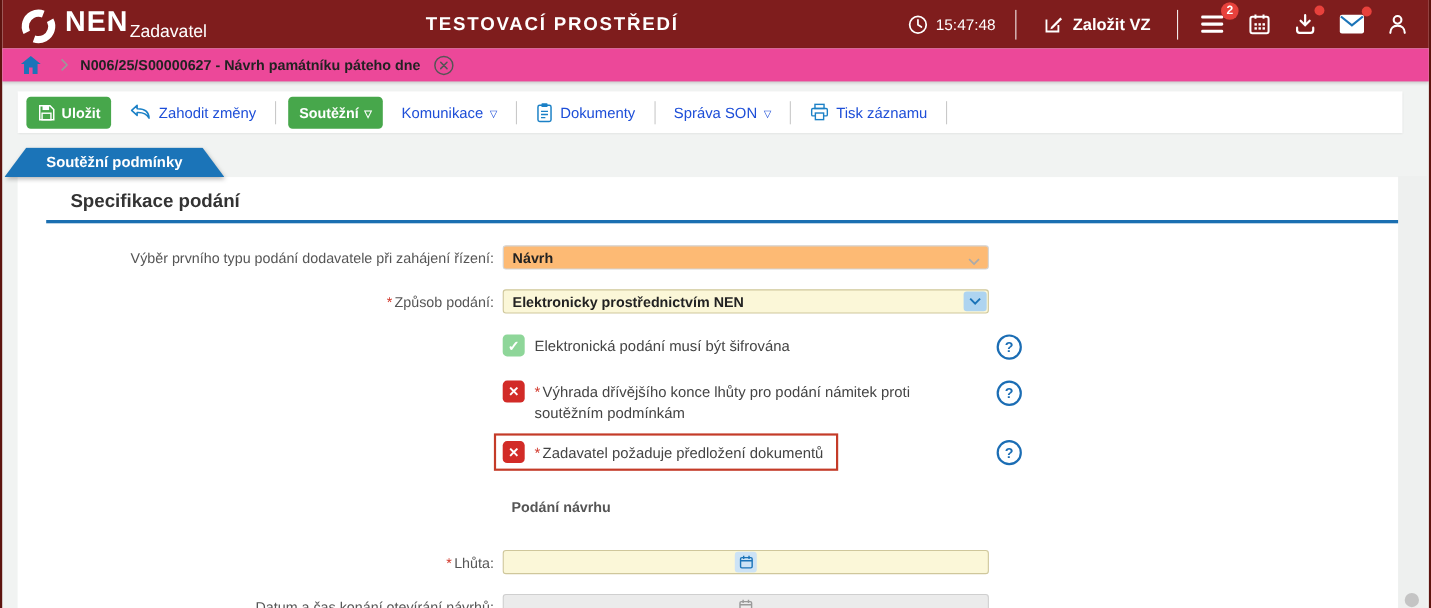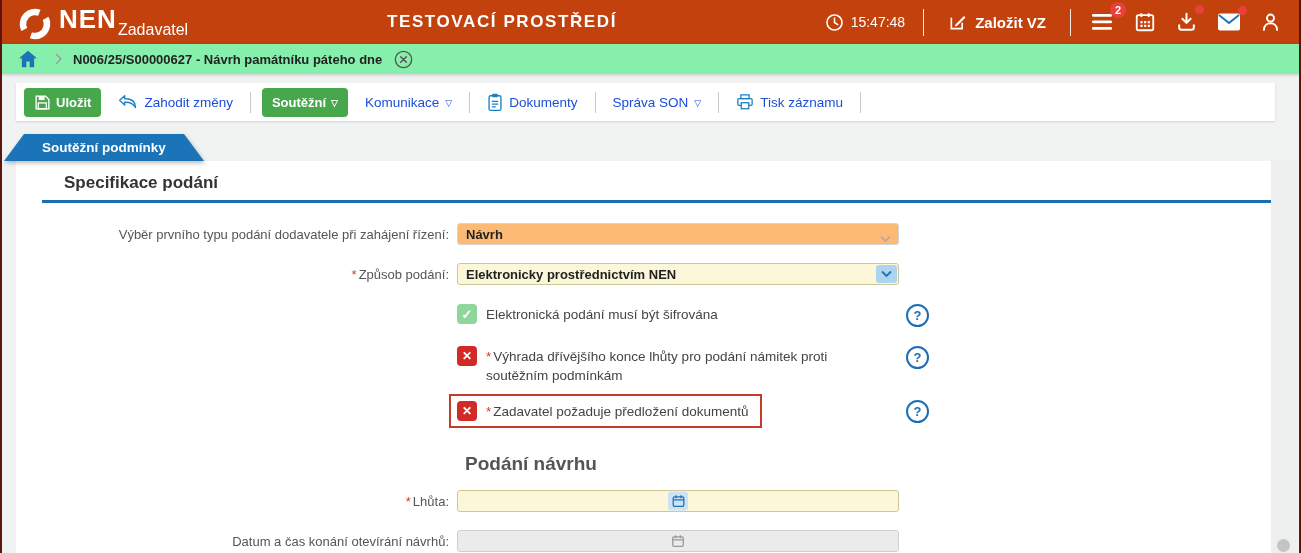--- a/index.html
+++ b/index.html
@@ -2,41 +2,41 @@
 <html><head>
 <meta charset="utf-8">
 <style>
   html,body{margin:0;padding:0;background:#fff;}
   body{font-family:"Liberation Sans",sans-serif;}
   .frame{position:relative;width:1301px;height:553px;box-sizing:border-box;
     border-left:2px solid #5d140f;border-right:2px solid #5d140f;
     background:#f1f3f2;overflow:hidden;}
 
   
-  .hdr{height:44px;background:#c2410c;display:flex;align-items:center;
+  .hdr{height:44px;background:#7f1d1d;display:flex;align-items:center;
     padding:0 16px;position:relative;color:#fff;}
   .logo{display:flex;align-items:flex-start;cursor:pointer;}
   .logo svg{margin-top:4px;}
   .brand{font-size:26px;font-weight:bold;letter-spacing:1px;line-height:34px;margin-left:7px;}
   .brand-sub{font-size:16px;align-self:flex-end;margin:0 0 3px 1px;}
   .env-title{position:absolute;left:500px;transform:translateX(-50%);
     font-size:17px;font-weight:bold;letter-spacing:1.6px;white-space:nowrap;}
   .hdr-right{margin-left:auto;display:flex;align-items:center;gap:15px;}
   .htime{font-size:14px;display:flex;align-items:center;gap:7px;}
   .vdiv{width:1px;height:27px;background:rgba(255,255,255,.9);margin:0 3px;}
   .hbtn{display:flex;align-items:center;gap:7px;font-size:15px;font-weight:bold;
     color:#fff;background:none;border:none;font-family:inherit;cursor:pointer;}
   .hico{position:relative;display:flex;cursor:pointer;padding:2px;}
   .badge{position:absolute;top:-8px;right:-9px;background:#e8413c;color:#fff;
     font-size:11px;font-weight:bold;min-width:16px;height:16px;border-radius:8px;
     display:flex;align-items:center;justify-content:center;}
   .dot{position:absolute;top:-4px;right:-4px;width:9px;height:9px;border-radius:50%;background:#e8413c;}
 
   
-  .crumb{height:30px;background:#86efac;display:flex;align-items:center;
+  .crumb{height:30px;background:#ec4899;display:flex;align-items:center;
     padding:0 16px;box-shadow:0 1px 3px rgba(0,0,0,.18);position:relative;z-index:3;}
   .crumb-sep{margin:0 10px 0 16px;display:flex;}
   .crumb-text{font-size:13px;font-weight:bold;color:#222;}
   .crumb-close{margin-left:12px;display:flex;cursor:pointer;}
 
   
   .tbar{margin:9px 0 0 14px;width:1259px;height:38px;background:#fff;
     display:flex;align-items:center;gap:11px;padding-left:8px;box-sizing:border-box;
     box-shadow:0 1px 2px rgba(0,0,0,.12);}
   .btn-green{background:#47a74b;color:#fff;font-weight:bold;font-size:13px;
@@ -82,21 +82,21 @@
   .cb{width:20px;height:20px;border-radius:4px;display:flex;align-items:center;
     justify-content:center;color:#fff;font-weight:bold;flex:none;cursor:pointer;}
   .cb-green{background:#8ed699;font-size:13px;}
   .cb-red{background:#d22b27;font-size:12px;}
   .cb-label{font-size:13.5px;color:#444;margin-left:9px;line-height:19px;padding-top:1px;}
   .redbox{display:inline-flex;align-items:center;border:2px solid #c43b28;
     padding:5px 12px 5px 6px;margin-left:-8px;}
   .help{width:19px;height:19px;border-radius:50%;border:2px solid #1b6db4;color:#1b6db4;
     font-weight:bold;font-size:13px;display:flex;align-items:center;justify-content:center;
     margin-left:7px;flex:none;cursor:pointer;box-sizing:content-box;}
-  .subhead{margin:25px 0 0 449px;font-size:19px;font-weight:bold;color:#555;}
+  .subhead{margin:25px 0 0 449px;font-size:13px;font-weight:bold;color:#555;}
 
   
   .scrolltrack{position:absolute;top:160px;bottom:0;right:2px;width:26px;background:#eef0ef;}
   .scrollthumb{position:absolute;bottom:1px;left:6px;width:13px;height:13px;
     border-radius:50%;background:#c4c4c4;}
 </style>
 </head>
 <body>
 
 <div class="frame">
@@ -315,21 +315,21 @@
           <span class="cb-label">
             <span class="req">*</span><span>Zadavatel požaduje předložení dokumentů</span>
           </span>
         </span>
       </div>
       <span class="help">?</span>
     </div>
 
     <div class="subhead">Podání návrhu</div>
 
-    <div class="frow" style="margin-top:15px;">
+    <div class="frow" style="margin-top:32px;">
       <div class="flabel">
         <span class="req">*</span><span>Lhůta:</span>
       </div>
       <div class="fctl">
         <div class="inp inp-yellow"></div>
         <span class="cal-center cal-btn">
           <svg width="13" height="13" viewBox="0 0 16 16">
             <rect x="1.5" y="3" width="13" height="11.5" rx="1.5" fill="none" stroke="#1b74b8" stroke-width="1.6"></rect>
             <path d="M5 1 v3.5 M11 1 v3.5 M1.5 6.5 h13" stroke="#1b74b8" stroke-width="1.6"></path>
           </svg>

